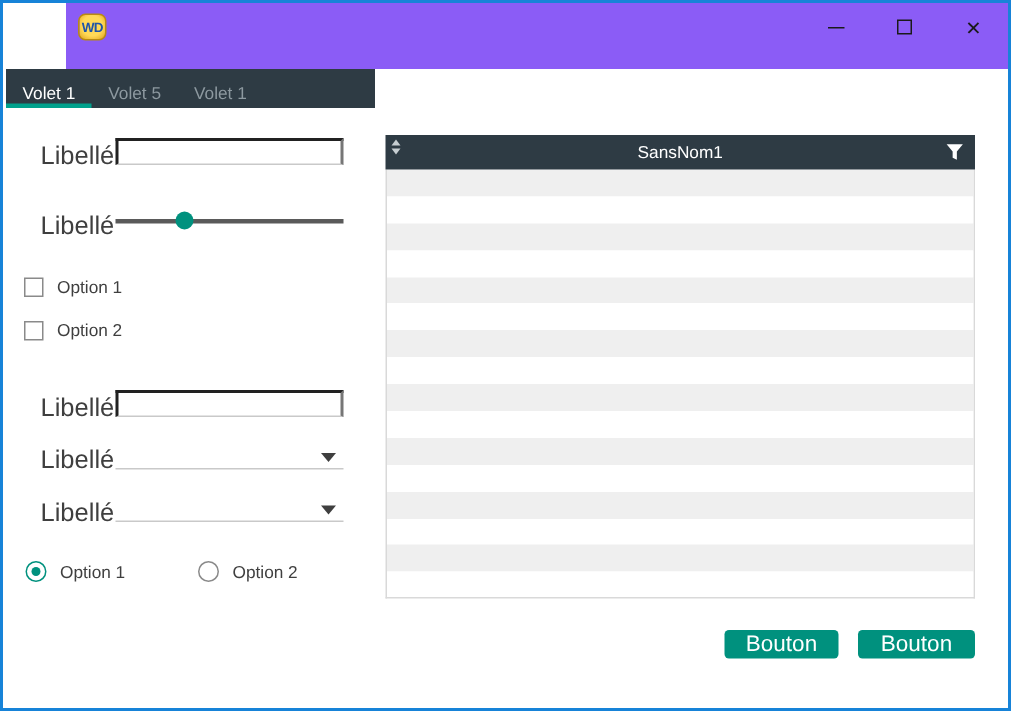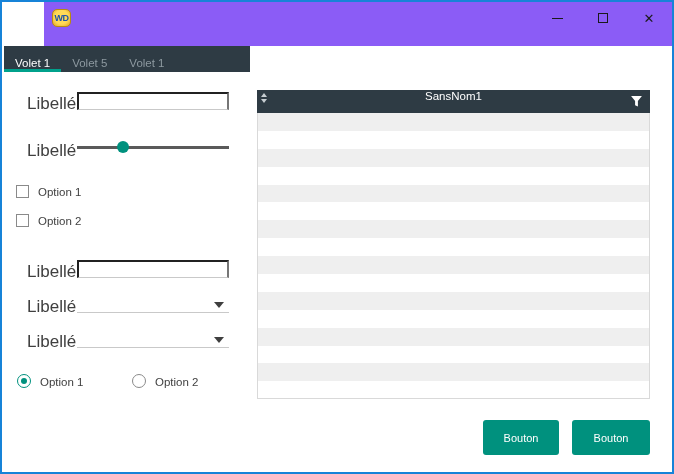--- a/index.html
+++ b/index.html
@@ -44,34 +44,34 @@
   .radio { position:absolute; width:14px; height:14px; border-radius:50%; border:1px solid #8A8A8A; background:#fff; }
   .radio.checked { border-color:#00917E; }
   .radio.checked::after {
     content:""; position:absolute; left:3px; top:3px; width:6px; height:6px; border-radius:50%; background:#00917E;
   }
   .radio-lbl { position:absolute; font-size:11.5px; color:#3F3F3F; }
   
   .grid { position:absolute; left:255px; top:88px; width:393px; height:309px; }
   .grid-header {
     position:relative; height:23px; background:#2E3B44; color:#fff;
-    display:flex; align-items:flex-start; justify-content:center; font-size:11.5px;
+    display:flex; align-items:center; justify-content:center; font-size:11.5px;
   }
   .sort-icon { position:absolute; left:4px; top:3px; display:flex; flex-direction:column; gap:2px; cursor:default; }
   .sort-icon i { display:block; width:0; height:0; border-left:3px solid transparent; border-right:3px solid transparent; }
   .sort-icon .up { border-bottom:4px solid #C7CED2; }
   .sort-icon .down { border-top:4px solid #C7CED2; }
   .filter-icon { position:absolute; right:7px; top:5px; cursor:default; }
   .grid-body { height:286px; border:1px solid #D9D9D9; border-top:none; overflow:hidden; display:flex; flex-direction:column; }
   .grid-row { flex:1 0 auto; height:17.9px; background:#fff; }
   .grid-row:nth-child(odd) { background:#EFEFEF; }
   
   .btn {
-    position:absolute; top:418px; height:35px; background:#00917E; color:#fff;
-    border:none; border-radius:3px; font-size:11px; font-family:"Liberation Sans", sans-serif;
+    position:absolute; top:418px; height:19px; background:#00917E; color:#fff;
+    border:none; border-radius:3px; font-size:15px; font-family:"Liberation Sans", sans-serif;
     display:flex; align-items:center; justify-content:center; cursor:default;
   }
   .btn-1 { left:481px; width:76px; }
   .btn-2 { left:570px; width:78px; }
 </style>
 </head>
 <body>
 
 <div class="window">
 

